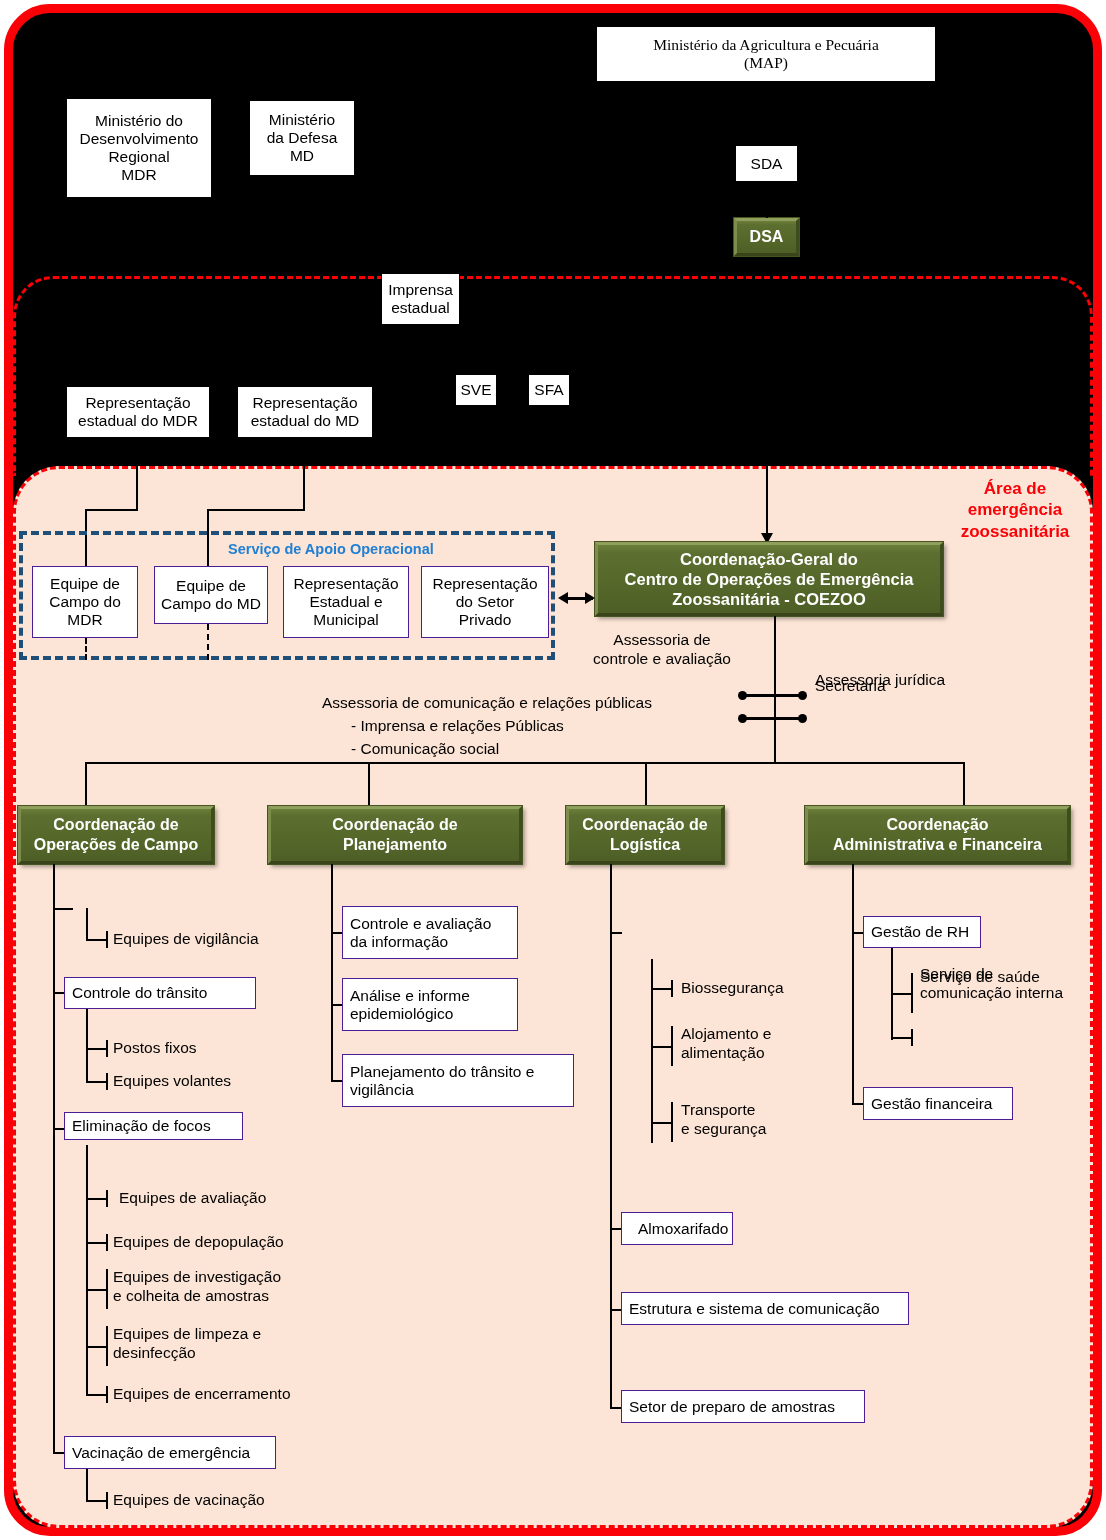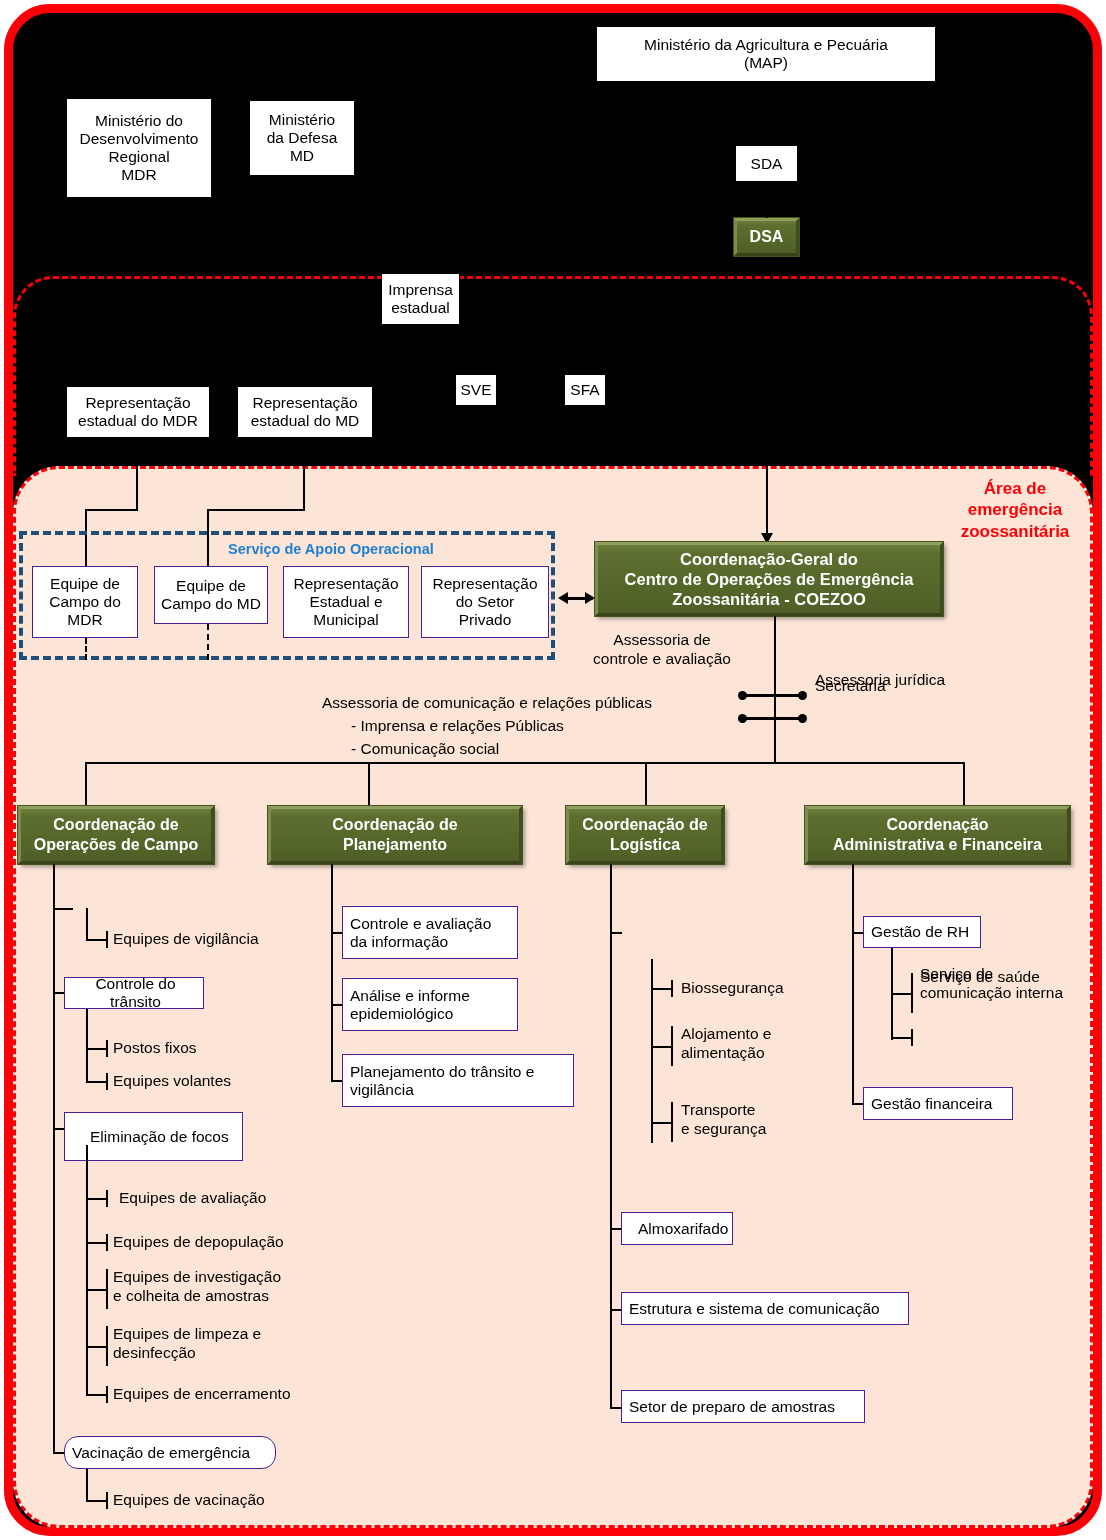--- a/index.html
+++ b/index.html
@@ -156,21 +156,21 @@
 <body>
 
 <div id="canvas">
 
   <div class="outer-frame"></div>
 
   <div class="state-band"></div>
 
   <div class="emergency-zone"></div>
 
-  <div class="wbox" style="left: 596px; top: 26px; width: 340px; height: 56px; white-space: pre-line;">Ministério da Agricultura e Pecuária
+  <div class="wbox" style="left: 596px; top: 26px; width: 340px; height: 56px; white-space: pre-line; font-family: Liberation Serif, serif;">Ministério da Agricultura e Pecuária
 (MAP)</div>
 
   <div class="wbox" style="left: 66px; top: 98px; width: 146px; height: 100px; white-space: pre-line;">Ministério do
 Desenvolvimento
 Regional
 MDR</div>
 
   <div class="wbox" style="left: 249px; top: 100px; width: 106px; height: 76px; white-space: pre-line;">Ministério
 da Defesa
 MD</div>
@@ -190,21 +190,21 @@
 estadual</div>
 
   <div class="wbox" style="left: 66px; top: 386px; width: 144px; height: 52px; white-space: pre-line;">Representação
 estadual do MDR</div>
 
   <div class="wbox" style="left: 237px; top: 386px; width: 136px; height: 52px; white-space: pre-line;">Representação
 estadual do MD</div>
 
   <div class="wbox" style="left:455px;top:374px;width:42px;height:32px;">SVE</div>
 
-  <div class="wbox" style="left:564px;top:374px;width:42px;height:32px;">SFA</div>
+  <div class="wbox" style="left:528px;top:374px;width:42px;height:32px;">SFA</div>
 
   <div class="ln vl" style="left:136px;top:438px;height:73px;"></div>
   <div class="ln hl" style="left:85px;top:509px;width:53px;"></div>
   <div class="ln vl" style="left:85px;top:509px;height:62px;"></div>
   <div class="arrow-down" style="left:80px;top:569px;"></div>
 
   <div class="ln vl" style="left:303px;top:438px;height:73px;"></div>
   <div class="ln hl" style="left:207px;top:509px;width:98px;"></div>
   <div class="ln vl" style="left:207px;top:509px;height:62px;"></div>
   <div class="arrow-down" style="left:202px;top:569px;"></div>
@@ -279,31 +279,31 @@
 
   <div class="ln vl" style="left:53px;top:864px;height:590px;"></div>
 
   <div class="ln hl" style="left:53px;top:908px;width:20px;"></div>
   <div class="ln vl" style="left:86px;top:908px;height:33px;"></div>
   <div class="ln hl" style="left:86px;top:939px;width:22px;"></div>
   <div class="ln vl" style="left:106px;top:931px;height:17px;"></div>
   <div class="tlabel" style="left:113px;top:930px;">Equipes de vigilância</div>
 
   <div class="ln hl" style="left:53px;top:992px;width:12px;"></div>
-  <div class="wbox thick" style="left:64px;top:977px;width:140px;height:32px;justify-content:flex-start;padding-left:7px;">Controle do trânsito</div>
+  <div class="wbox thick" style="left:64px;top:977px;width:192px;height:32px;justify-content:flex-start;padding-left:7px;">Controle do trânsito</div>
   <div class="ln vl" style="left:86px;top:1009px;height:74px;"></div>
   <div class="ln hl" style="left:86px;top:1048px;width:22px;"></div>
   <div class="ln vl" style="left:106px;top:1040px;height:17px;"></div>
   <div class="tlabel" style="left:113px;top:1039px;">Postos fixos</div>
   <div class="ln hl" style="left:86px;top:1081px;width:22px;"></div>
   <div class="ln vl" style="left:106px;top:1073px;height:17px;"></div>
   <div class="tlabel" style="left:113px;top:1072px;">Equipes volantes</div>
 
   <div class="ln hl" style="left:53px;top:1128px;width:12px;"></div>
-  <div class="wbox thick" style="left:64px;top:1112px;width:179px;height:49px;justify-content:flex-start;padding-left:25px;">Eliminação de focos</div>
+  <div class="wbox thick" style="left:64px;top:1112px;width:179px;height:28px;justify-content:flex-start;padding-left:7px;">Eliminação de focos</div>
   <div class="ln vl" style="left:86px;top:1145px;height:251px;"></div>
 
   <div class="ln hl" style="left:86px;top:1198px;width:22px;"></div>
   <div class="ln vl" style="left:106px;top:1190px;height:17px;"></div>
   <div class="tlabel" style="left:119px;top:1189px;text-align:center;">Equipes de avaliação</div>
 
   <div class="ln hl" style="left:86px;top:1242px;width:22px;"></div>
   <div class="ln vl" style="left:106px;top:1234px;height:17px;"></div>
   <div class="tlabel" style="left:113px;top:1233px;">Equipes de depopulação</div>
 
@@ -315,21 +315,21 @@
   <div class="ln hl" style="left:86px;top:1346px;width:22px;"></div>
   <div class="ln vl" style="left:106px;top:1326px;height:40px;"></div>
   <div class="tlabel" style="left: 113px; top: 1325px; white-space: pre-line;">Equipes de limpeza e
 desinfecção</div>
 
   <div class="ln hl" style="left:86px;top:1394px;width:22px;"></div>
   <div class="ln vl" style="left:106px;top:1386px;height:17px;"></div>
   <div class="tlabel" style="left:113px;top:1385px;">Equipes de encerramento</div>
 
   <div class="ln hl" style="left:53px;top:1452px;width:12px;"></div>
-  <div class="wbox thick" style="left:64px;top:1436px;width:212px;height:33px;justify-content:flex-start;padding-left:7px;border-radius:14px;">Vacinação de emergência</div>
+  <div class="wbox thick" style="left:64px;top:1436px;width:212px;height:33px;justify-content:flex-start;padding-left:7px;">Vacinação de emergência</div>
   <div class="ln vl" style="left:86px;top:1469px;height:33px;"></div>
   <div class="ln hl" style="left:86px;top:1500px;width:22px;"></div>
   <div class="ln vl" style="left:106px;top:1492px;height:17px;"></div>
   <div class="tlabel" style="left:113px;top:1491px;">Equipes de vacinação</div>
 
   <div class="ln vl" style="left:331px;top:864px;height:218px;"></div>
 
   <div class="ln hl" style="left:331px;top:932px;width:12px;"></div>
   <div class="wbox thick" style="left: 342px; top: 906px; width: 176px; height: 53px; justify-content: flex-start; padding-left: 7px; text-align: left; white-space: pre-line;">Controle e avaliação
 da informação</div>

